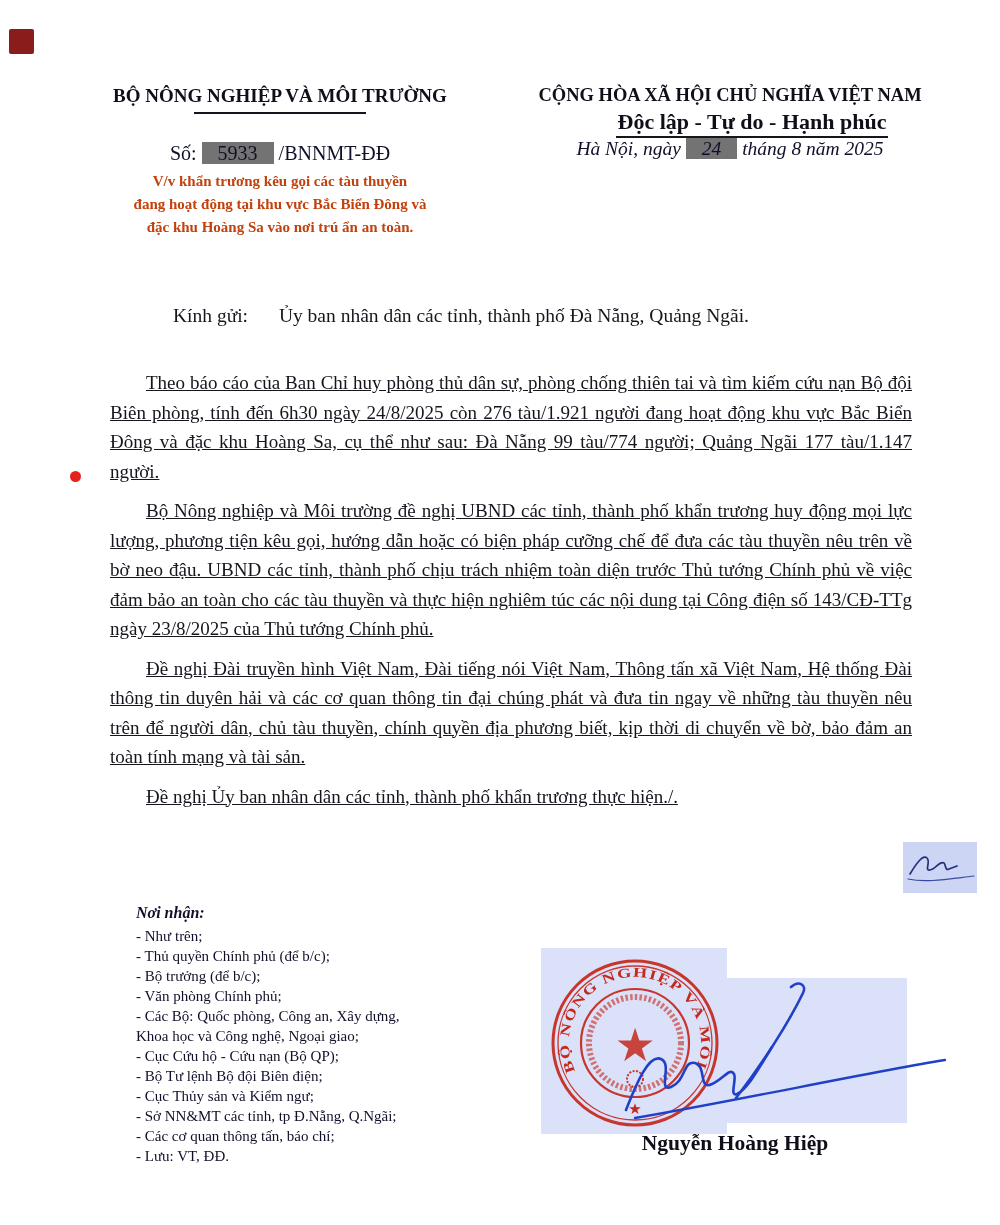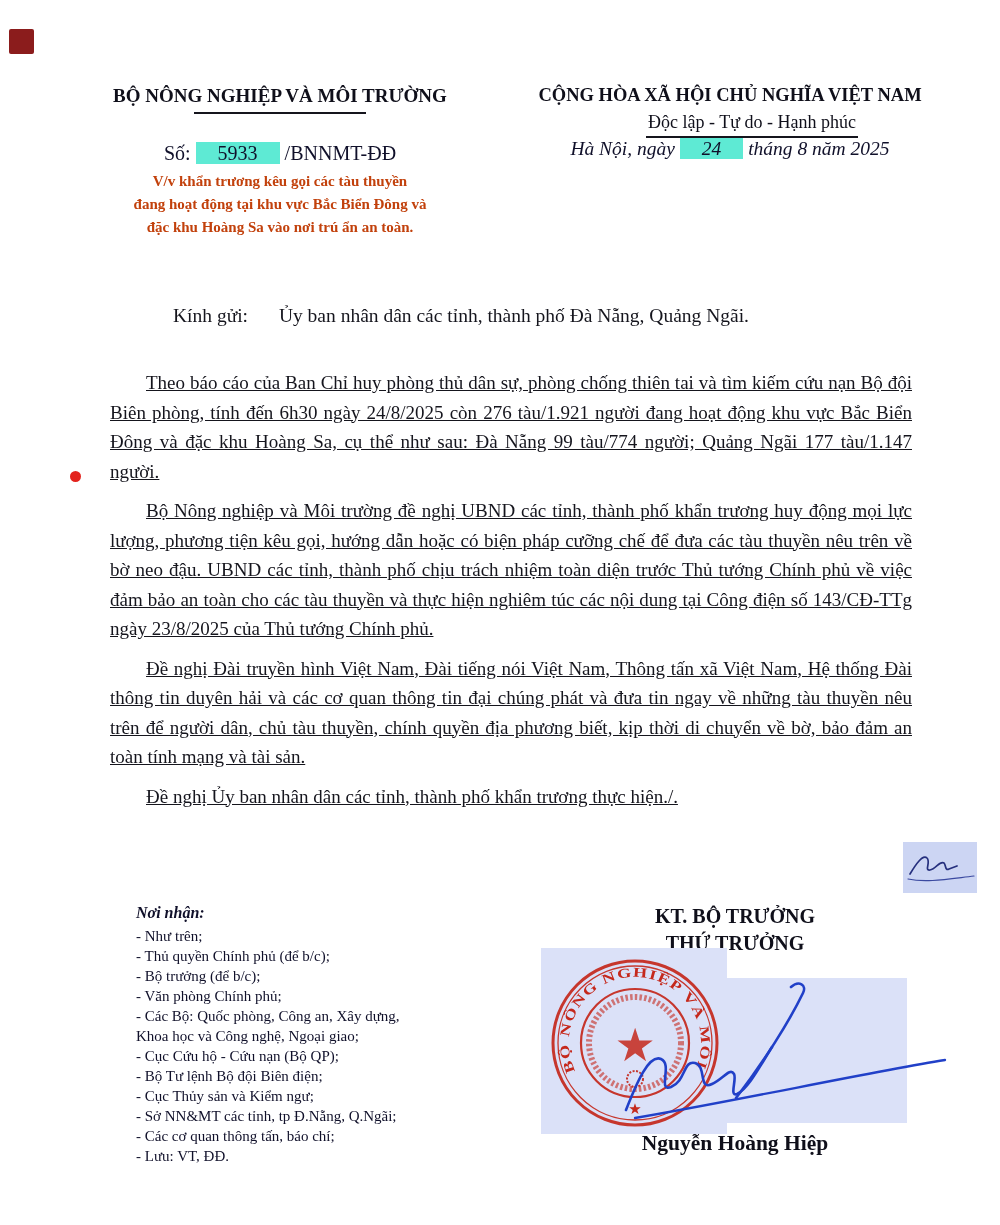--- a/index.html
+++ b/index.html
@@ -13,24 +13,24 @@
   .red-bullet{left:70px;top:471px;width:11px;height:11px;border-radius:50%;background:#e3231d;}
   
   .hdr-left{left:60px;top:84px;width:440px;text-align:center;}
   .org-name{font-weight:bold;font-size:19px;line-height:23px;color:#0f0f1a;}
   .org-underline{width:172px;height:2px;background:#15151d;margin:5px auto 0;}
   .doc-no{margin-top:26px;font-size:20px;line-height:26px;color:#10102a;}
   .subject{margin-top:4px;font-weight:bold;font-size:15px;line-height:23px;color:#c2410c;}
   
   .hdr-right{left:500px;top:84px;width:460px;text-align:center;}
   .national{font-weight:bold;font-size:18.5px;line-height:22px;color:#0f0f1a;}
-  .motto{display:inline-block;margin-top:4px;font-weight:normal;font-size:18px;line-height:24px;
+  .motto{display:inline-block;margin-top:4px;font-weight:bold;font-size:22px;line-height:24px;
          border-bottom:2px solid #15151d;padding:0 2px 2px;color:#0f0f1a;margin-left:44px;}
   .dateline{font-style:italic;font-size:19.5px;color:#10102a;}
-  .hl{background:#5eead4;padding:0 22px;}
+  .hl{background:#737373;padding:0 16px;}
   
   .salutation{left:120px;top:304px;width:800px;font-size:19.5px;line-height:24px;}
   .salutation .lbl{margin-left:53px;margin-right:26px;}
   .body-text{left:110px;top:368px;width:802px;font-size:19px;line-height:29.5px;text-align:justify;text-decoration:underline;}
   .body-text p{margin:0 0 10px 0;text-indent:36px;}
   
   .recipients{left:136px;top:903px;width:330px;font-size:15px;line-height:20px;color:#10102a;}
   .recipients .rec-label{font-weight:bold;font-style:italic;font-size:16px;margin-bottom:3px;}
   
   .sig-title{left:560px;top:903px;width:350px;text-align:center;font-weight:bold;font-size:20px;line-height:27px;color:#0f0f1a;}
@@ -103,24 +103,20 @@
     <div>- Các Bộ: Quốc phòng, Công an, Xây dựng,</div>
     <div>Khoa học và Công nghệ, Ngoại giao;</div>
     <div>- Cục Cứu hộ - Cứu nạn (Bộ QP);</div>
     <div>- Bộ Tư lệnh Bộ đội Biên điện;</div>
     <div>- Cục Thủy sản và Kiểm ngư;</div>
     <div>- Sở NN&amp;MT các tỉnh, tp Đ.Nẵng, Q.Ngãi;</div>
     <div>- Các cơ quan thông tấn, báo chí;</div>
     <div>- Lưu: VT, ĐĐ.</div>
   </div>
 
-  <div class="abs sig-title">
-    <div>KT. BỘ TRƯỞNG</div>
-    <div>THỨ TRƯỞNG</div>
-  </div>
 
   <div class="abs hl-rect hl-rect-a"></div>
   <div class="abs hl-rect hl-rect-b"></div>
 
   <svg class="abs seal-svg" width="172" height="172" viewBox="0 0 172 172">
     <g stroke="#c5281c" fill="none" opacity="0.92">
       <circle cx="86" cy="86" r="82" stroke-width="3"></circle>
       <circle cx="86" cy="86" r="77" stroke-width="1.3"></circle>
       <circle cx="86" cy="86" r="54" stroke-width="2.2"></circle>
       <circle cx="86" cy="86" r="46" stroke-width="6" stroke-dasharray="2.5 2.2" opacity="0.65"></circle>

